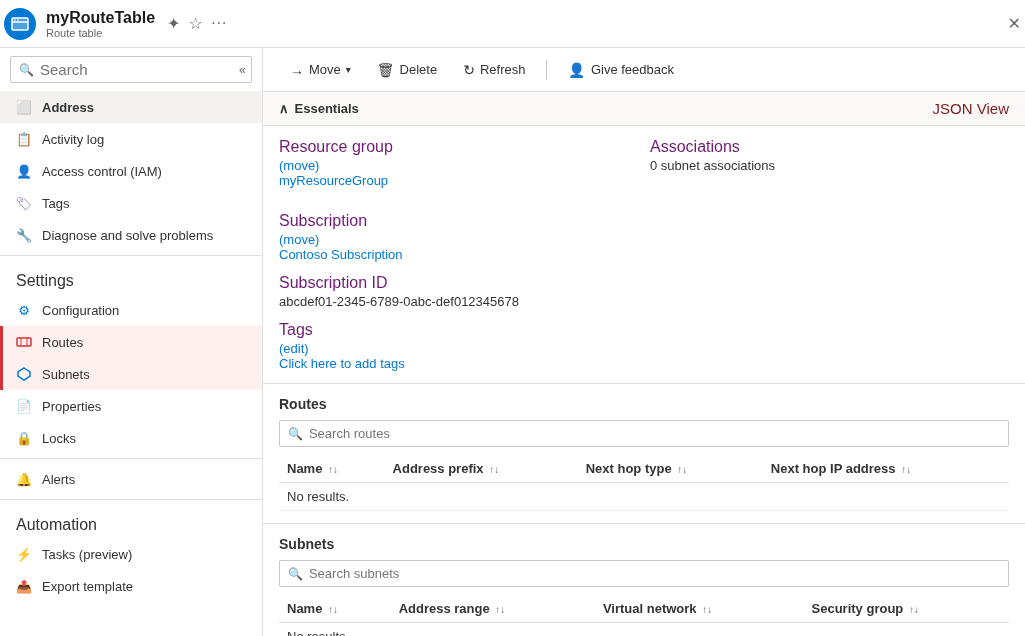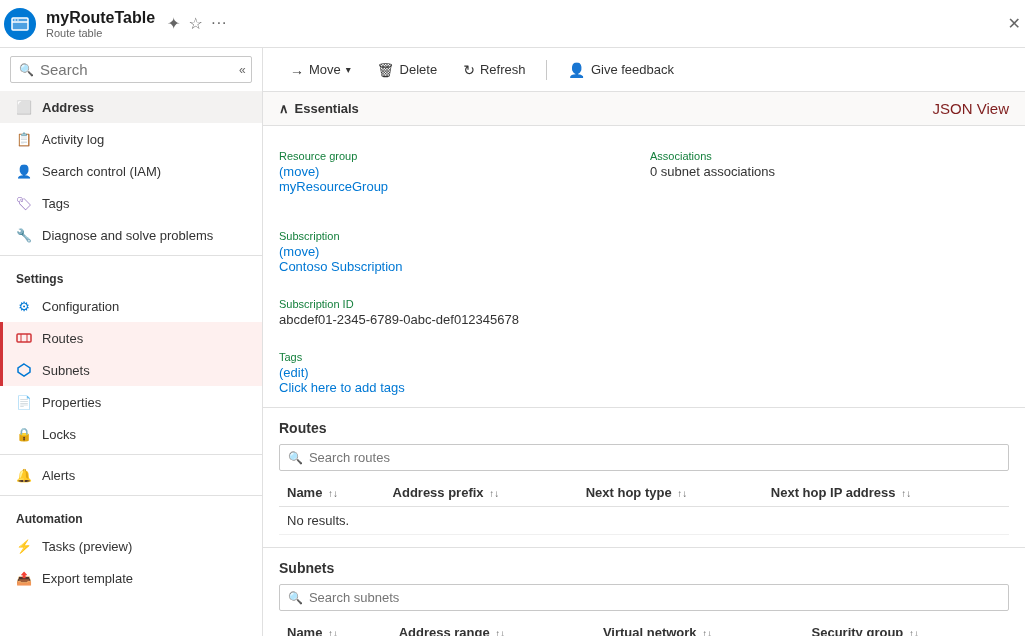--- a/index.html
+++ b/index.html
@@ -37,21 +37,21 @@
     .search-box input { border: none; outline: none; font-size: 15px; flex: 1; color: #333; background: transparent; }
     .search-collapse { margin-left: auto; color: #666; cursor: pointer; font-size: 12px; }
 
     .nav-item {
       display: flex; align-items: center; padding: 8px 16px; cursor: pointer;
       color: #333; font-size: 13px; gap: 10px;
     }
     .nav-item.active { background: #f3f2f1; font-weight: 600; }
     .nav-item.selected-border { border-left: 3px solid #d13438; padding-left: 13px; }
     .nav-icon { width: 16px; height: 16px; flex-shrink: 0; display: flex; align-items: center; justify-content: center; }
-    .section-label { padding: 12px 16px 4px; font-size: 12px; font-weight: 700; color: #333; }
+    .section-label { padding: 12px 16px 4px; font-size: 16px; font-weight: 400; color: #333; }
     .divider { border-top: 1px solid #e0e0e0; margin: 4px 0; }
 
     
     .content { flex: 1; overflow-y: auto; display: flex; flex-direction: column; }
 
     
     .toolbar {
       display: flex; align-items: center; padding: 8px 16px; border-bottom: 1px solid #e0e0e0;
       gap: 4px; flex-shrink: 0; height: 44px;
     }
@@ -68,21 +68,21 @@
       display: flex; align-items: center; justify-content: space-between;
       padding: 8px 16px; border-bottom: 1px solid #e0e0e0; background: #faf9f8;
     }
     .essentials-title { font-size: 13px; font-weight: 600; display: flex; align-items: center; gap: 6px; }
     .json-view-link { color: #7f1d1d; font-size: 15px; cursor: pointer; text-decoration: none; }
 
     .essentials-grid {
       display: grid; grid-template-columns: 1fr 1fr; padding: 12px 16px;
       gap: 12px; border-bottom: 1px solid #e0e0e0;
     }
-    .essentials-item label { display: block; font-size: 11px; color: #15803d; margin-bottom: 2px; margin-top: 12px; }
+    .essentials-item label { display: block; font-size: 16px; color: #701a75; margin-bottom: 2px; }
     .essentials-item .value { font-size: 13px; color: #333; }
     .link { color: #0078d4; text-decoration: none; cursor: pointer; }
 
     
     .section { padding: 12px 16px; border-bottom: 1px solid #e0e0e0; }
     .section-title { font-size: 14px; font-weight: 600; margin-bottom: 8px; color: #333; }
     .search-field {
       display: flex; align-items: center; border: 1px solid #c8c8c8; border-radius: 2px;
       padding: 5px 8px; margin-bottom: 8px; background: #fff;
     }
@@ -145,21 +145,21 @@
       <span>Address</span>
     </div>
 
     <div class="nav-item">
       <span class="nav-icon icon-blue">📋</span>
       <span>Activity log</span>
     </div>
 
     <div class="nav-item">
       <span class="nav-icon icon-blue">👤</span>
-      <span>Search control (IAM)</span>
+      <span>Access control (IAM)</span>
     </div>
 
     <div class="nav-item">
       <span class="nav-icon icon-purple">🏷</span>
       <span>Tags</span>
     </div>
 
     <div class="nav-item">
       <span class="nav-icon icon-gray">🔧</span>
       <span>Diagnose and solve problems</span>

